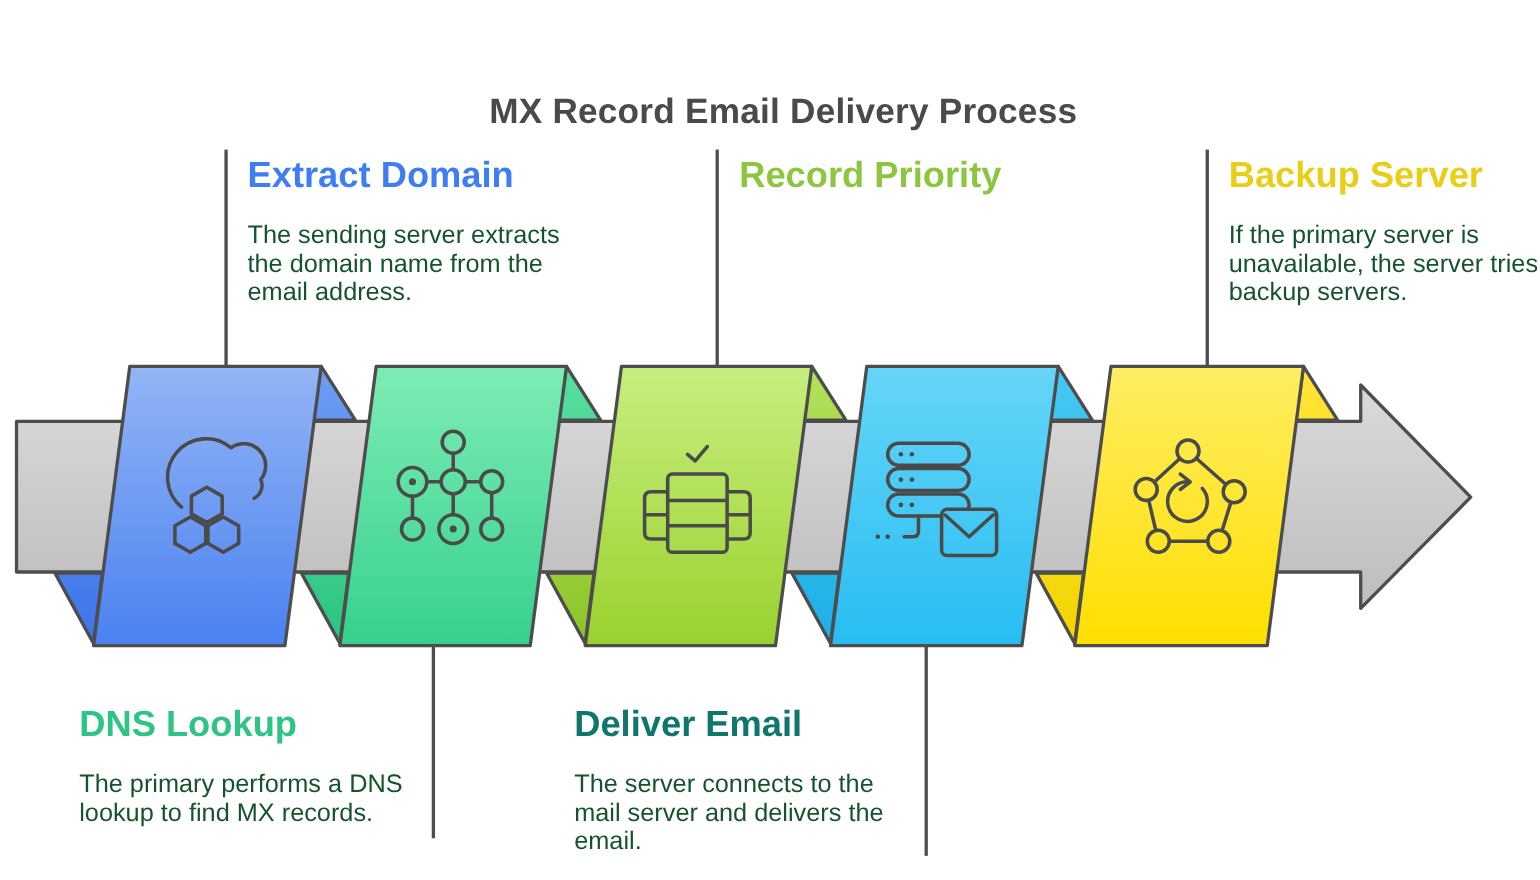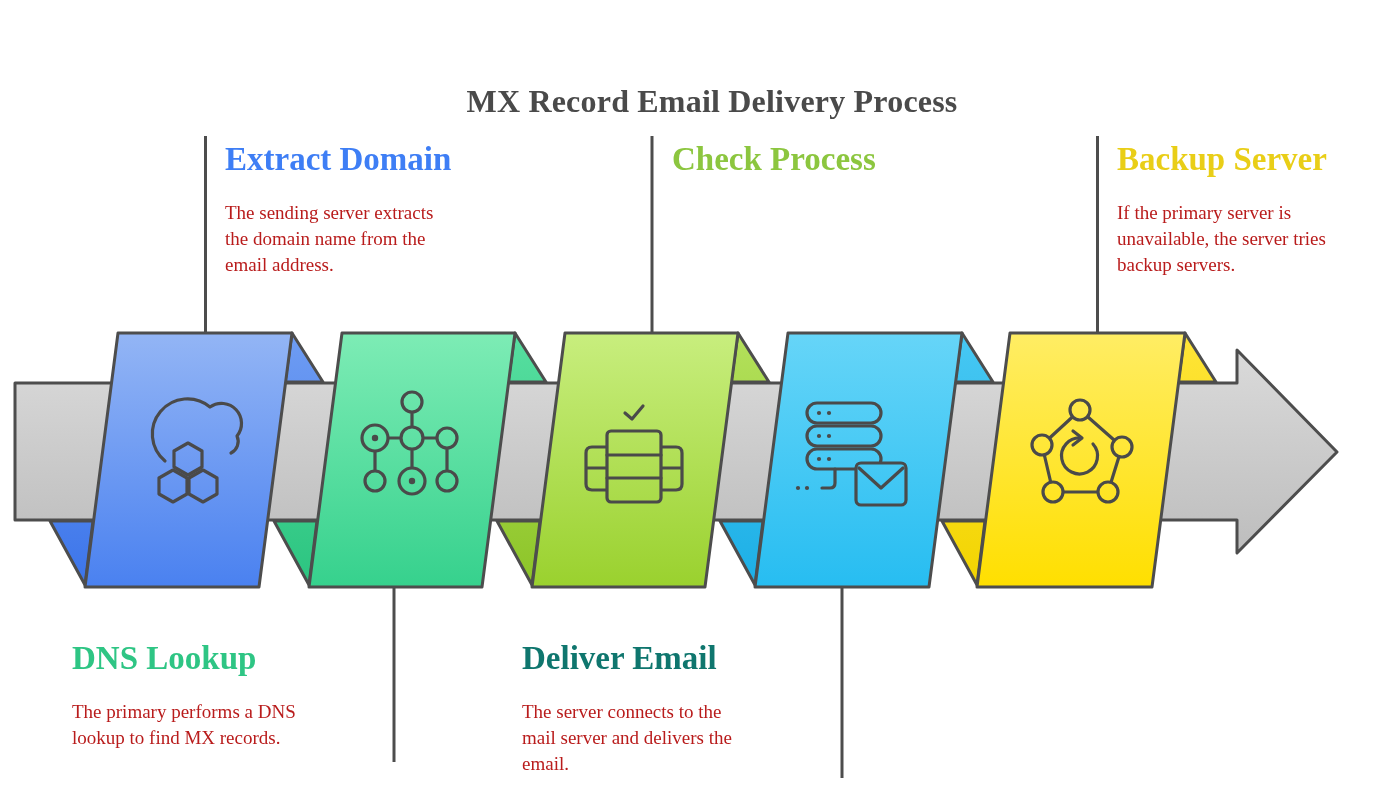--- a/index.html
+++ b/index.html
@@ -1,37 +1,37 @@
 <!DOCTYPE html>
 <html><head>
 <meta charset="utf-8">
 <style>
   html,body{margin:0;padding:0;background:#ffffff;}
   .canvas{
     position:relative;
     width:1400px;height:800px;
     background:#ffffff;
-    font-family:Liberation Serif, serif;
+    font-family:Liberation Sans, sans-serif;
     overflow:hidden;
   }
   .page-title{
     position:absolute;left:24px;top:62px;width:1376px;
     text-align:center;
     font-size:32px;font-weight:700;color:#4A4A4A;
     letter-spacing:0.2px;
   }
   .diagram-svg{position:absolute;left:0;top:0;}
   .step-label{position:absolute;width:300px;}
   .step-label h2{
     margin:0 0 26px 0;
     font-size:33px;font-weight:700;line-height:30px;
   }
   .step-label p{
     margin:0;
-    font-size:19px;line-height:26px;color:#b91c1c;
+    font-size:23px;line-height:26px;color:#14532d;
     white-space:pre-line;
   }
   .label-top{text-align:left;}
   .label-bottom{text-align:left;}
 </style>
 </head>
 <body>
 
 <div class="canvas">
 
@@ -174,21 +174,21 @@
   </svg>
 
   <div class="step-label label-top" style="left:225px;top:144px;">
     <h2 style="color: rgb(62, 126, 245);">Extract Domain</h2>
     <p>The sending server extracts
 the domain name from the
 email address.</p>
   </div>
 
   <div class="step-label label-top" style="left:672px;top:144px;">
-    <h2 style="color: rgb(140, 198, 63);">Check Process</h2>
+    <h2 style="color: rgb(140, 198, 63);">Record Priority</h2>
   </div>
 
   <div class="step-label label-top" style="left:1117px;top:144px;">
     <h2 style="color: rgb(233, 206, 23);">Backup Server</h2>
     <p>If the primary server is
 unavailable, the server tries
 backup servers.</p>
   </div>
 
   <div class="step-label label-bottom" style="right:1028px;top:643px;">

